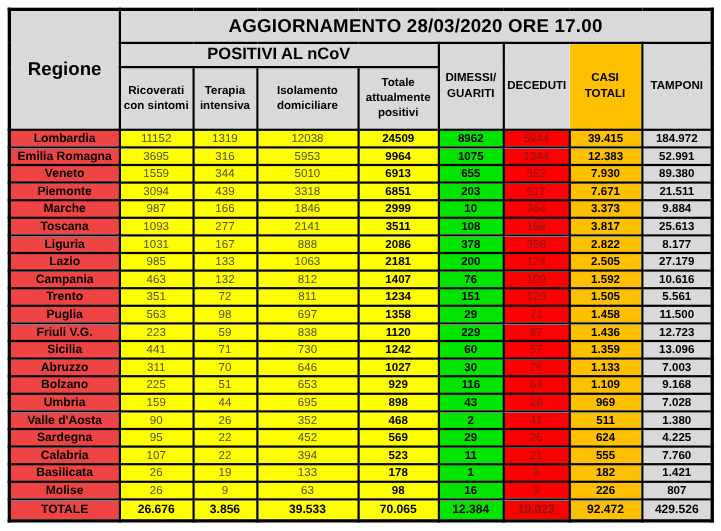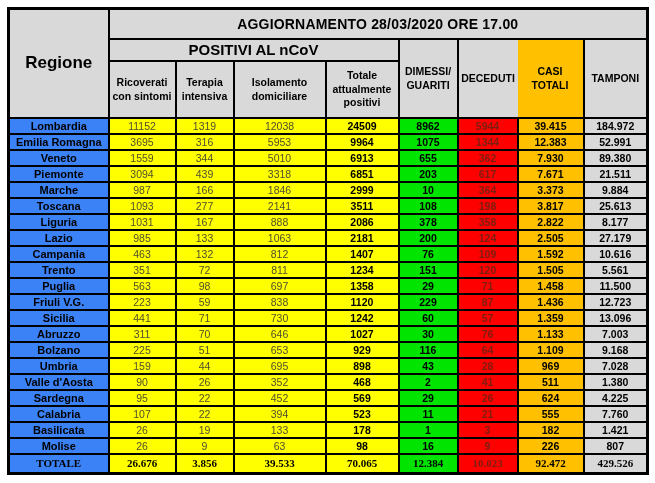--- a/index.html
+++ b/index.html
@@ -24,47 +24,47 @@
     overflow: hidden;
     color: #000;
   }
   thead th {
     background: var(--header_bg, #d9d9d9);
     font-weight: bold;
     font-size: 10.5px;
     line-height: 1.3;
   }
   th.title-bar {
-    font-size: 14px;
+    font-size: 17px;
     height: 28px;
     letter-spacing: 0.2px;
   }
   th.group-hdr { height: 20px; font-size: 15px; }
   th.sub-hdr { height: 55px; }
   th.corner { font-size: 17px; }
   th.hdr-dec { border-right: hidden; }
   th.hdr-cas {
     background: var(--casi_totali_header_bg, #ffc000);
     border-left: hidden;
   }
   tbody tr { height: 16px; }
   tbody td { font-size: 10.5px; line-height: 1; white-space: nowrap; }
   td.region {
-    background: #3b82f6;
+    background: #ef4444;
     font-weight: bold;
     font-size: 11px;
   }
   td.c-pos { background: var(--positivi_bg, #ffff00); color: var(--positivi_text, #4f4f2f); }
   td.c-pos.c-bold { font-weight: bold; color: #000; margin-left: 30px; }
   td.c-dim { background: var(--dimessi_bg, #00e400); font-weight: bold; color: #000; margin-left: 44px; }
-  td.c-dec { background: var(--deceduti_bg, #ff0000); font-weight: bold; color: var(--deceduti_text, #7c1d12); }
+  td.c-dec { background: var(--deceduti_bg, #ff0000); font-weight: normal; color: var(--deceduti_text, #7c1d12); }
   td.c-cas { background: var(--casi_totali_bg, #ffc000); font-weight: bold; color: #000; }
   td.c-tam { background: var(--tamponi_bg, #d9d9d9); font-weight: bold; color: #000; }
   tr.total-row { height: 19px; }
-  tr.total-row td { font-size: 11px; font-weight: bold; font-family: Liberation Serif, serif; }
+  tr.total-row td { font-size: 11px; font-weight: bold; }
   tr.total-row td.c-pos { color: #000; }
 </style>
 </head>
 <body>
 
 <table class="covid">
   <colgroup>
     <col style="width:100px">
     <col style="width:67px">
     <col style="width:58px">

